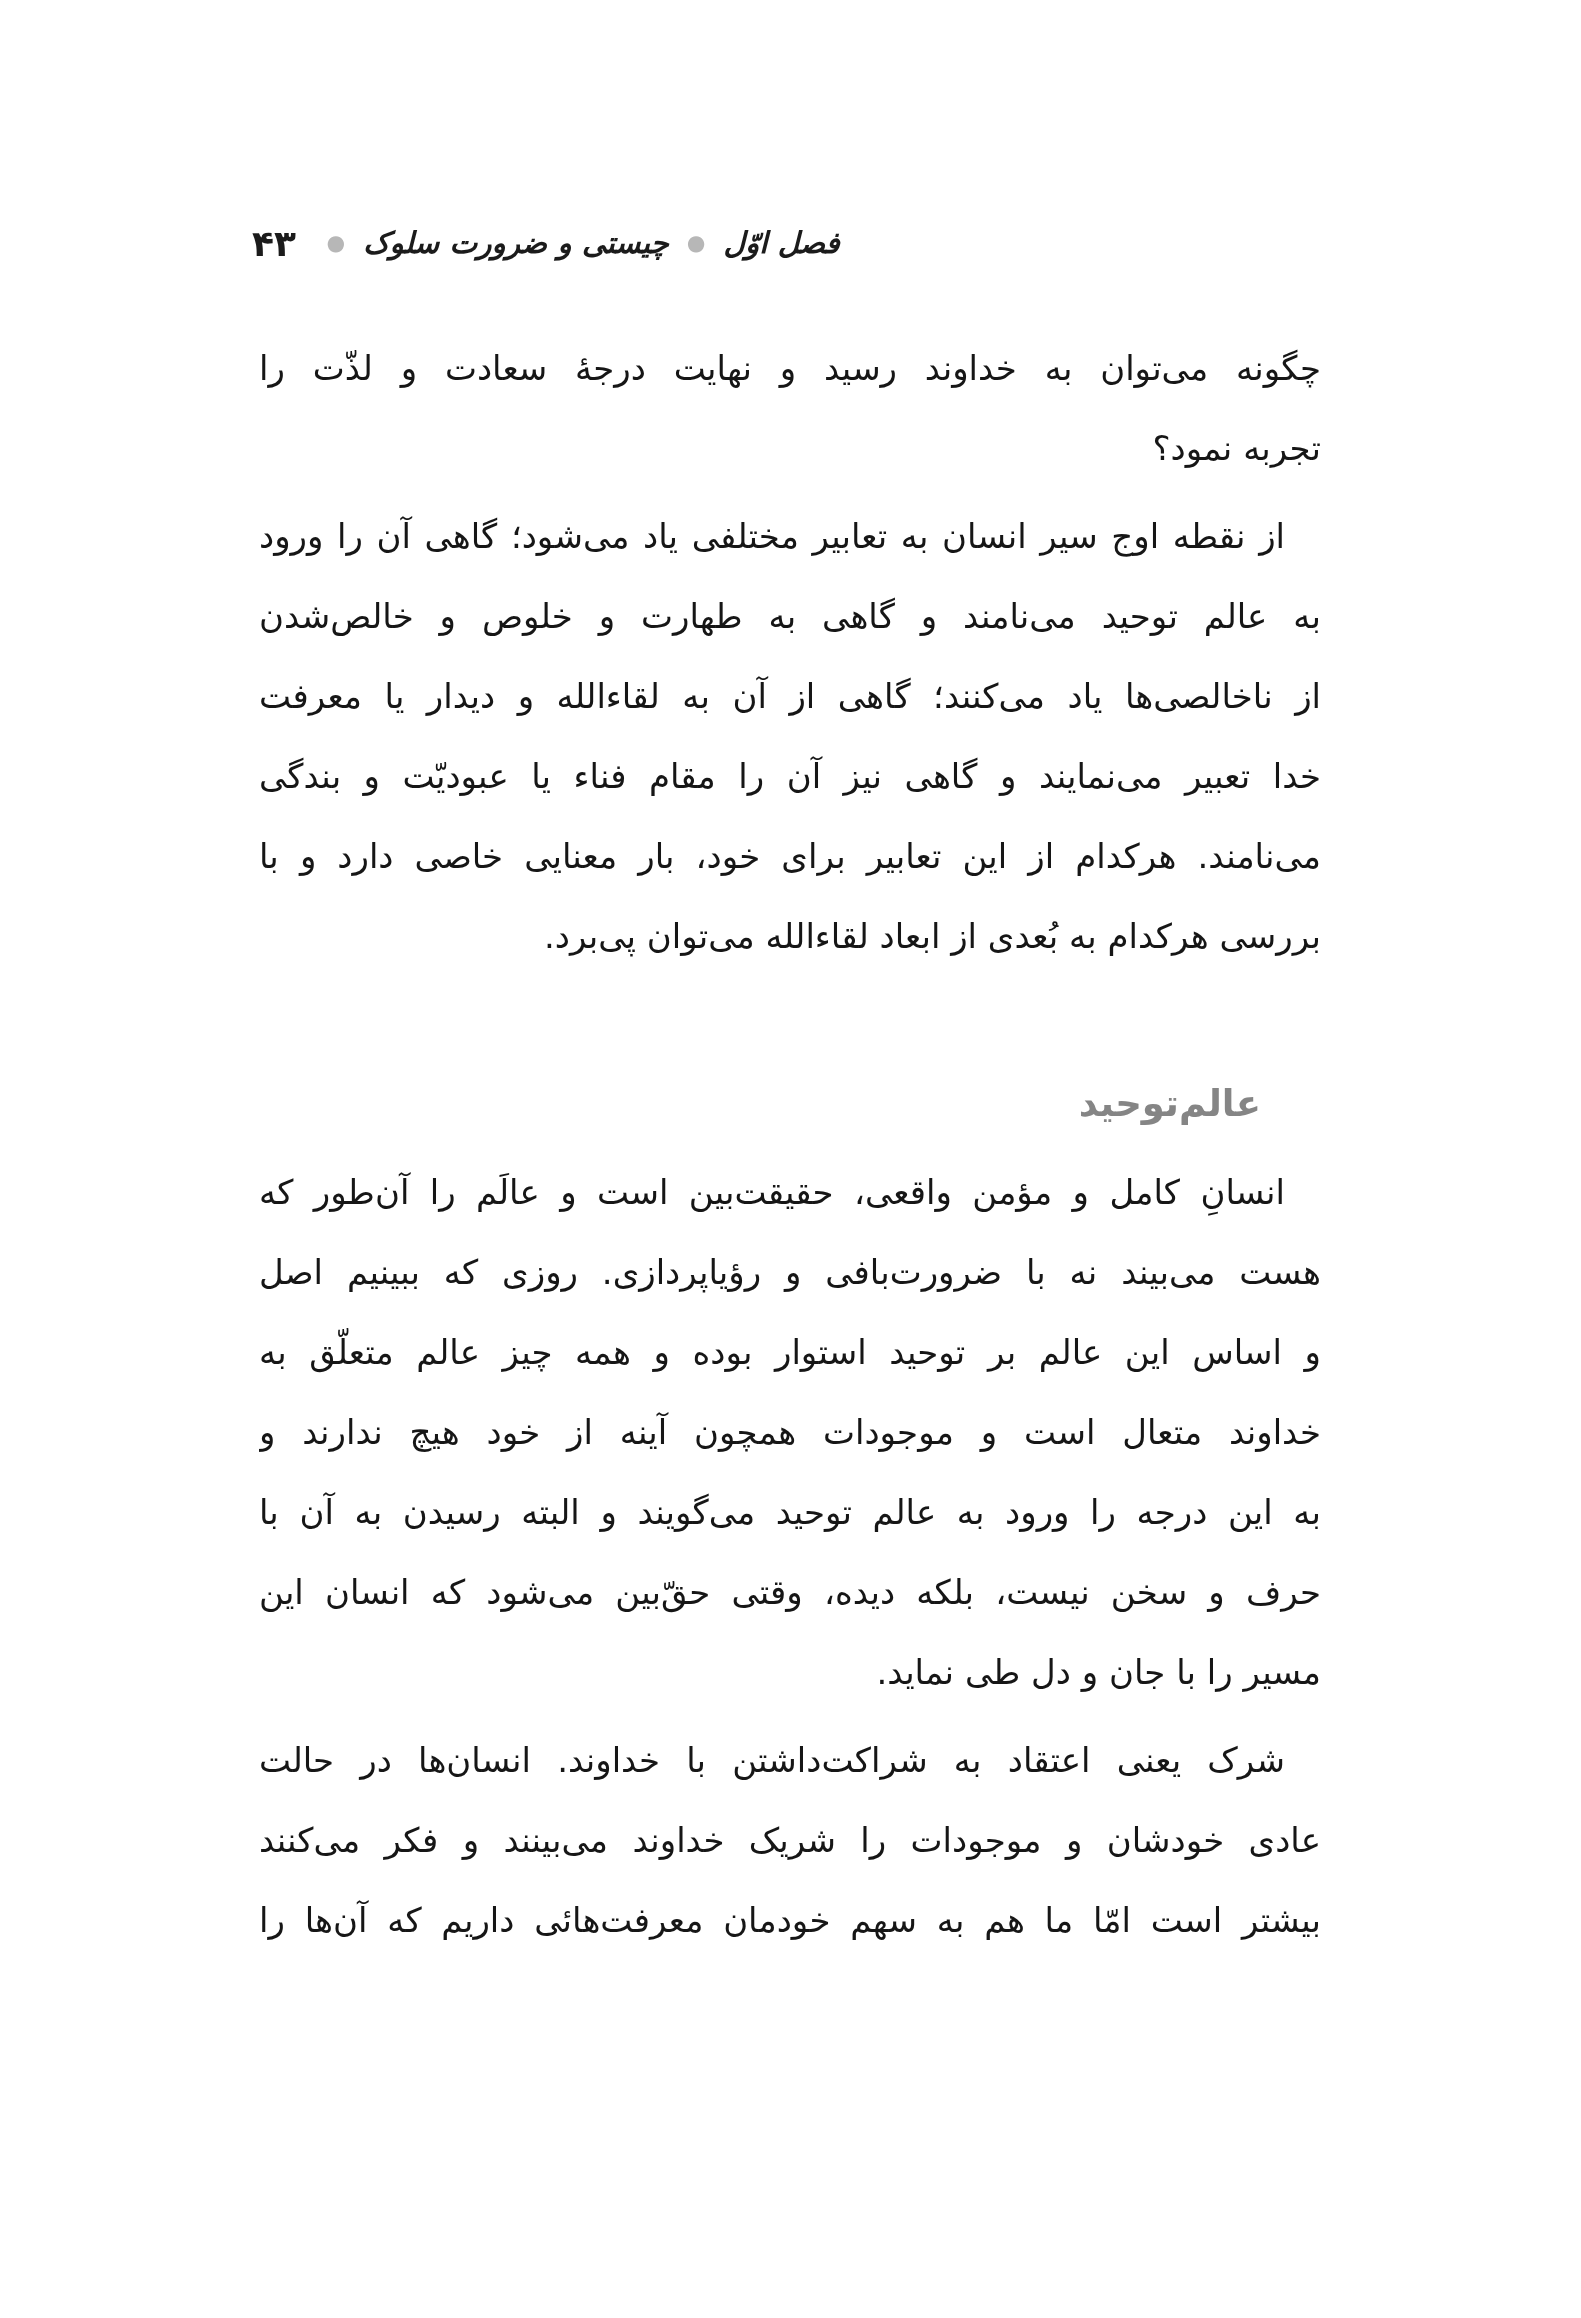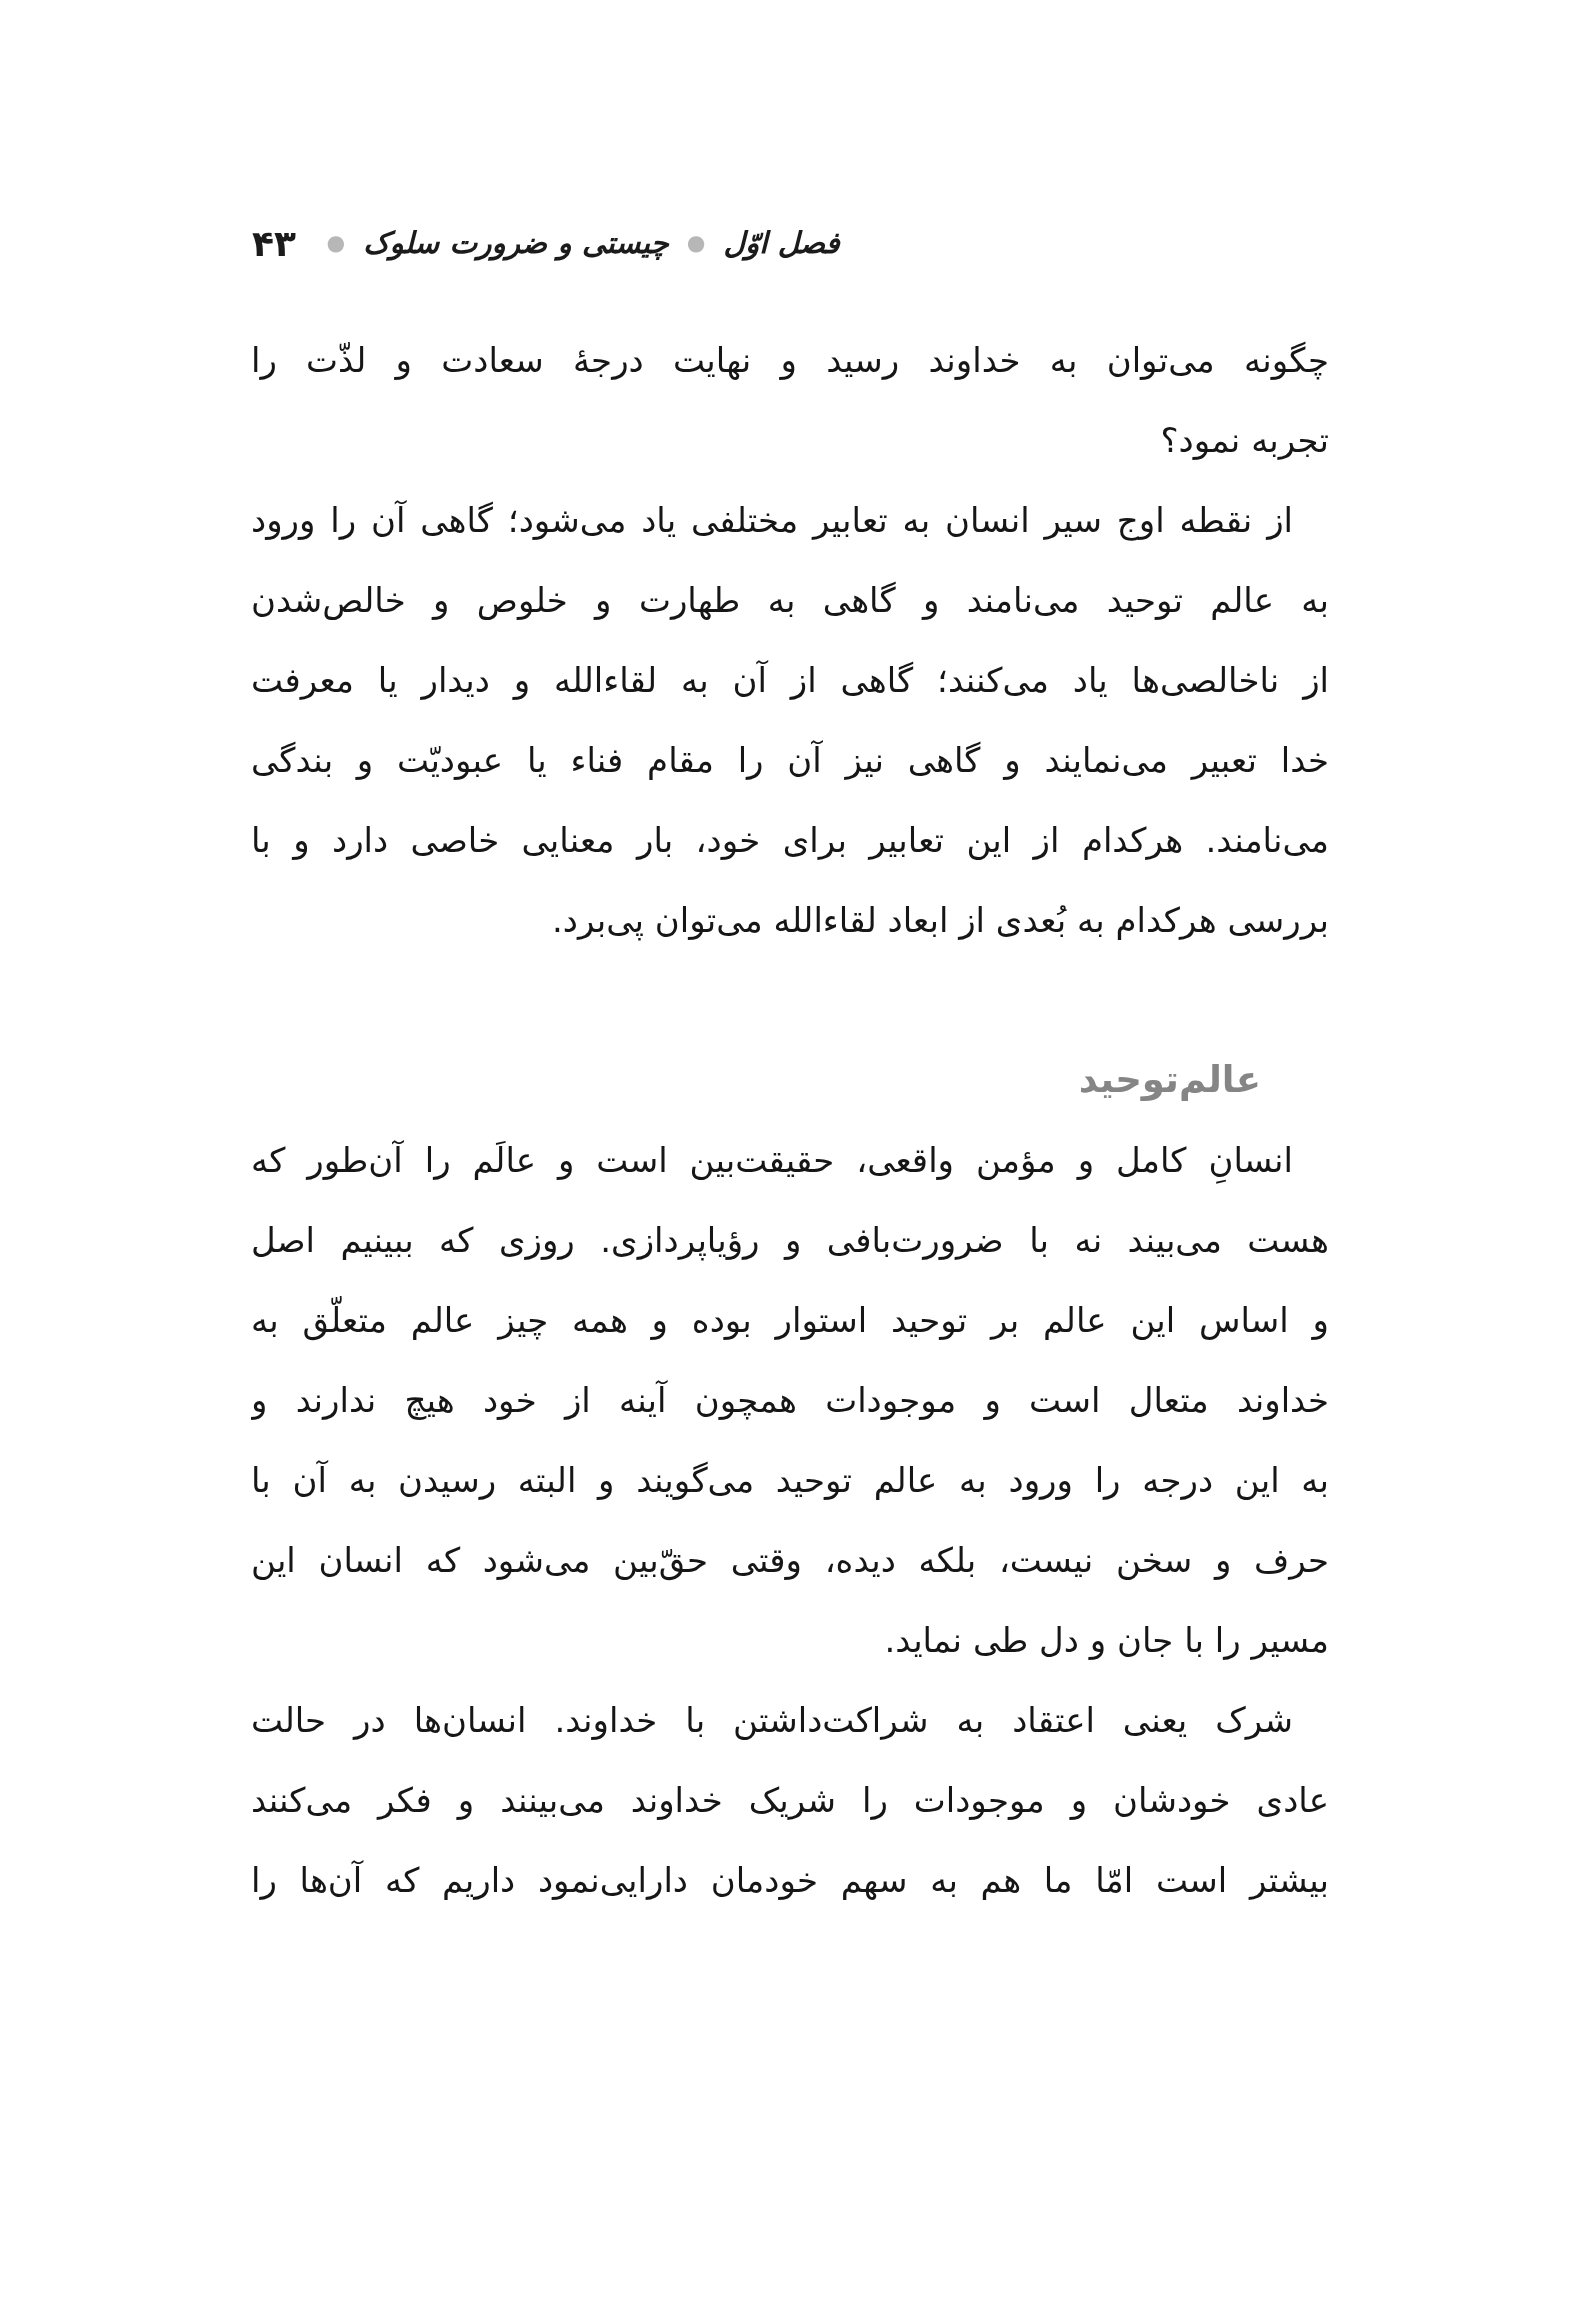--- a/index.html
+++ b/index.html
@@ -43,21 +43,21 @@
   }
   
   .body-text {
     position: absolute;
     right: 252px;
     top: 320px;
     width: 1078px;
     font-size: 34px;
     color: #161616;
   }
-  .paragraph { margin: 0; }
+  .paragraph { margin: 8px; }
   .line {
     height: 80px;
     line-height: 80px;
     overflow: hidden;
     text-align: justify;
     text-align-last: justify;
   }
   .line.indent { padding-right: 36px; }
   .line.last { text-align-last: right; }
   .spacer { height: 80px; }
@@ -104,18 +104,18 @@
         <div class="line">هست می‌بیند نه با ضرورت‌بافی و رؤیاپردازی. روزی که ببینیم اصل</div>
         <div class="line">و اساس این عالم بر توحید استوار بوده و همه چیز عالم متعلّق به</div>
         <div class="line">خداوند متعال است و موجودات همچون آینه از خود هیچ ندارند و</div>
         <div class="line">به این درجه را ورود به عالم توحید می‌گویند و البته رسیدن به آن با</div>
         <div class="line">حرف و سخن نیست، بلکه دیده، وقتی حقّ‌بین می‌شود که انسان این</div>
         <div class="line last">مسیر را با جان و دل طی نماید.</div>
       </div>
       <div class="paragraph">
         <div class="line indent">شرک یعنی اعتقاد به شراکت‌داشتن با خداوند. انسان‌ها در حالت</div>
         <div class="line">عادی خودشان و موجودات را شریک خداوند می‌بینند و فکر می‌کنند</div>
-        <div class="line">بیشتر است امّا ما هم به سهم خودمان دارایی‌نمود داریم که آن‌ها را</div>
+        <div class="line">بیشتر است امّا ما هم به سهم خودمان معرفت‌هائی داریم که آن‌ها را</div>
       </div>
     </div>
 
 </div>
 
 
 </body></html>

